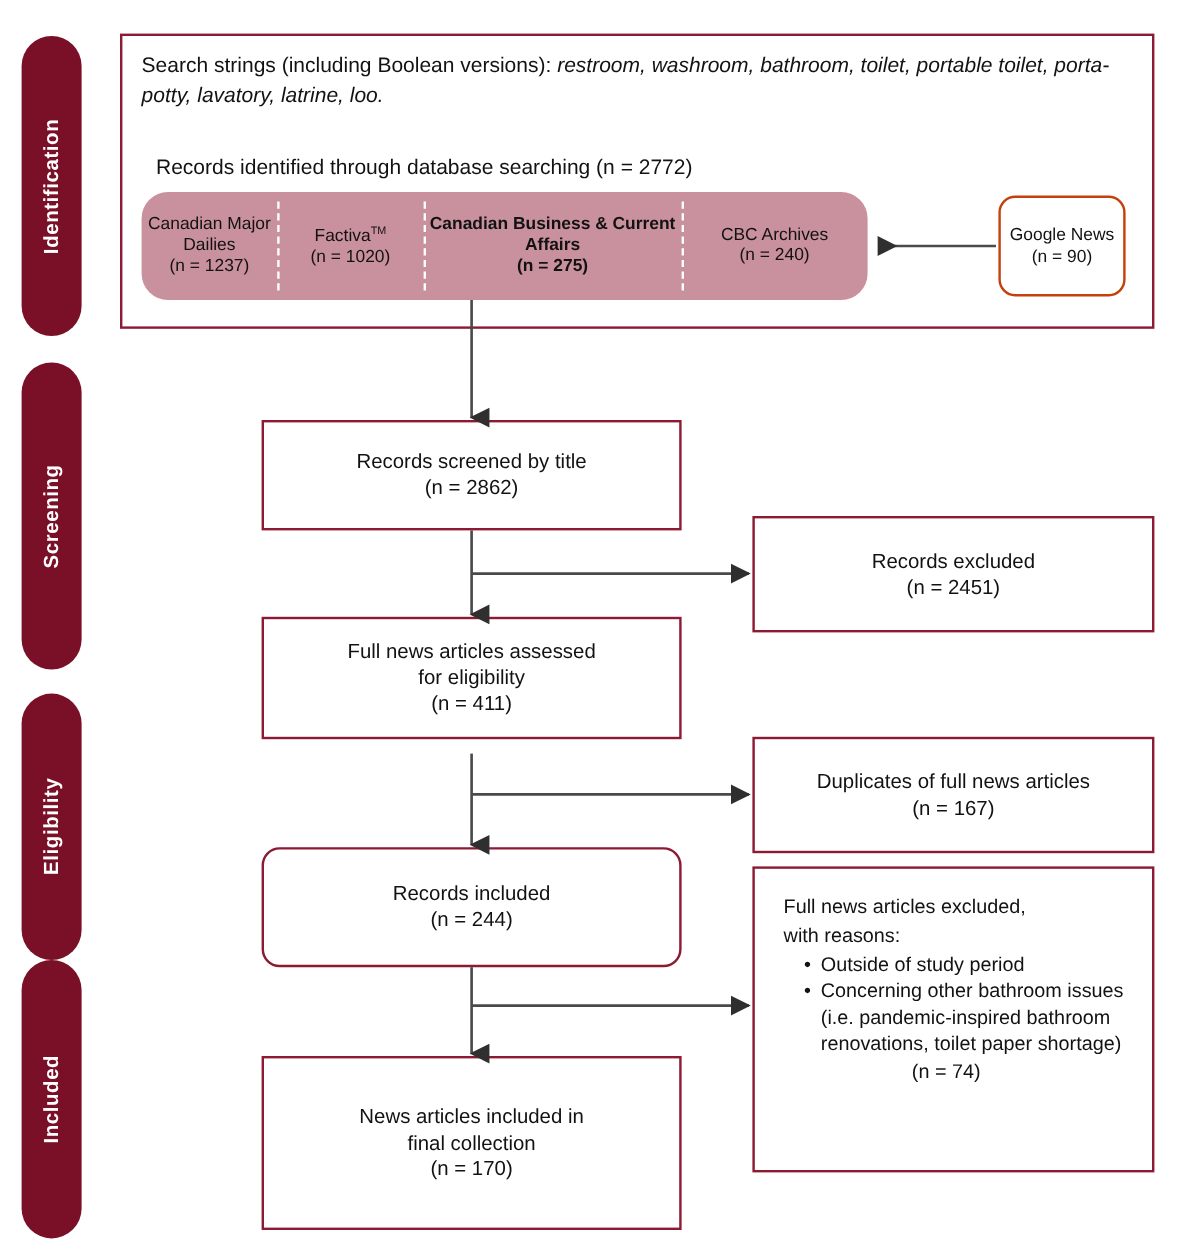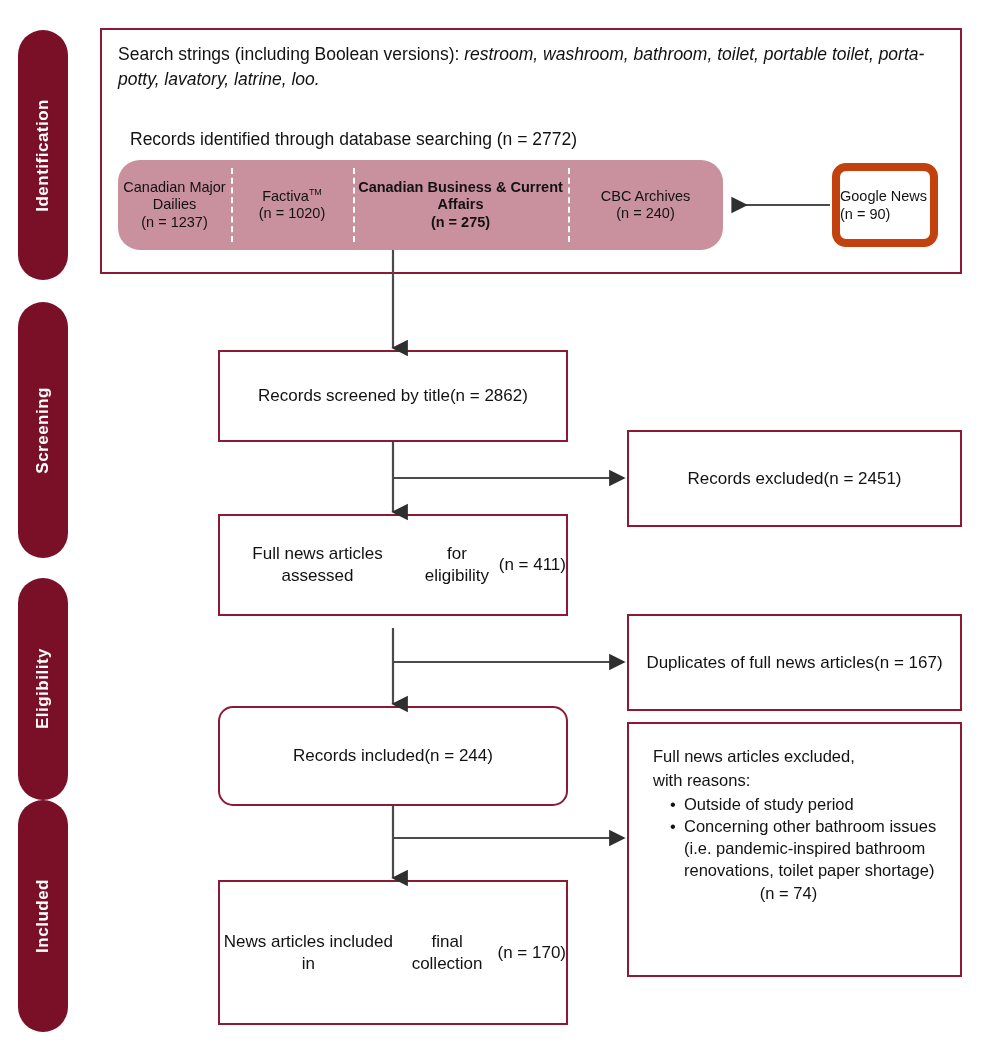--- a/index.html
+++ b/index.html
@@ -39,21 +39,21 @@
     transform: rotate(180deg);
   }
 
   
   .box {
     position: absolute;
     box-sizing: border-box;
     background: #ffffff;
     border: 2.5px solid #8b1a32;
     display: flex;
-    flex-direction: row;
+    flex-direction: column;
     align-items: center;
     justify-content: center;
     text-align: center;
     color: #121212;
     font-family: "Liberation Sans", sans-serif;
     font-size: 17px;
     line-height: 1.28;
   }
   .box.plain-frame {
     display: block;
@@ -111,25 +111,25 @@
   .db-cell .db-sup {
     font-size: 9px;
     vertical-align: super;
   }
 
   
   #google-news {
     position: absolute;
     box-sizing: border-box;
     background: #ffffff;
-    border: 8px solid #c2410c;
+    border: 2px solid #c2410c;
     border-radius: 14px;
     display: flex;
     flex-direction: column;
-    align-items: flex-start;
+    align-items: center;
     justify-content: center;
     text-align: center;
     font-family: "Liberation Sans", sans-serif;
     font-size: 14.5px;
     line-height: 1.25;
     color: #121212;
   }
 
   
   #connectors {

